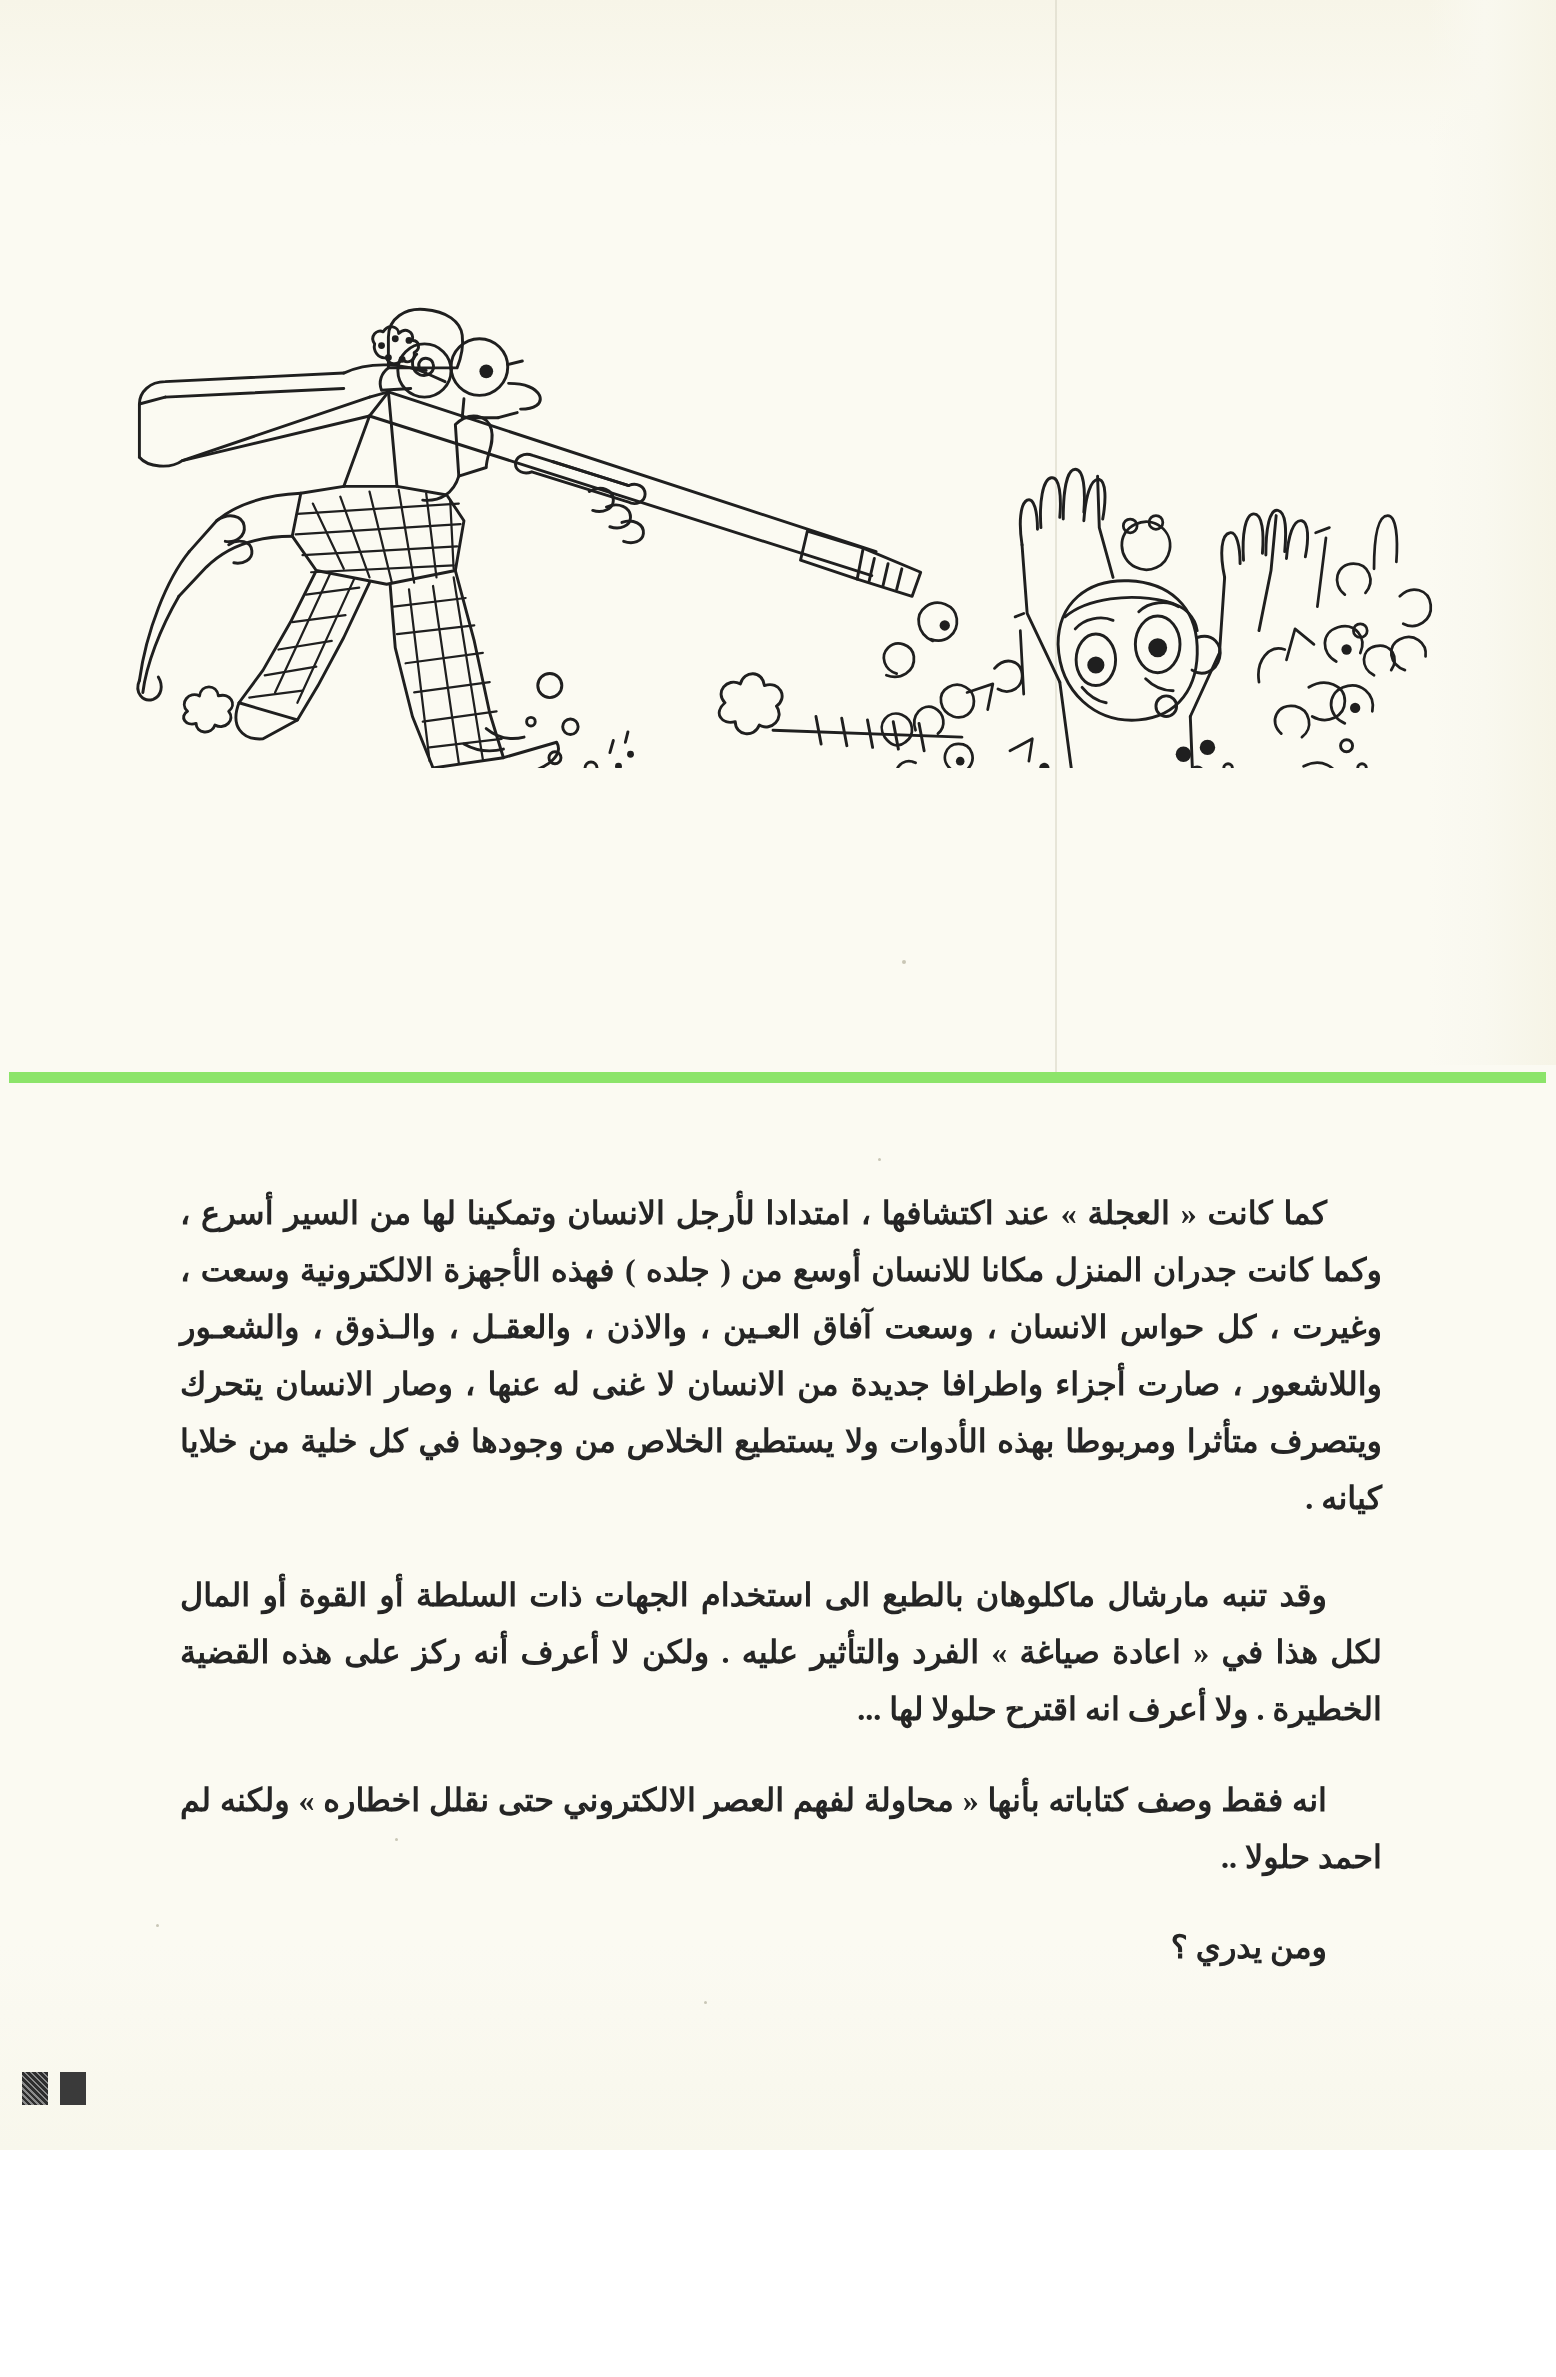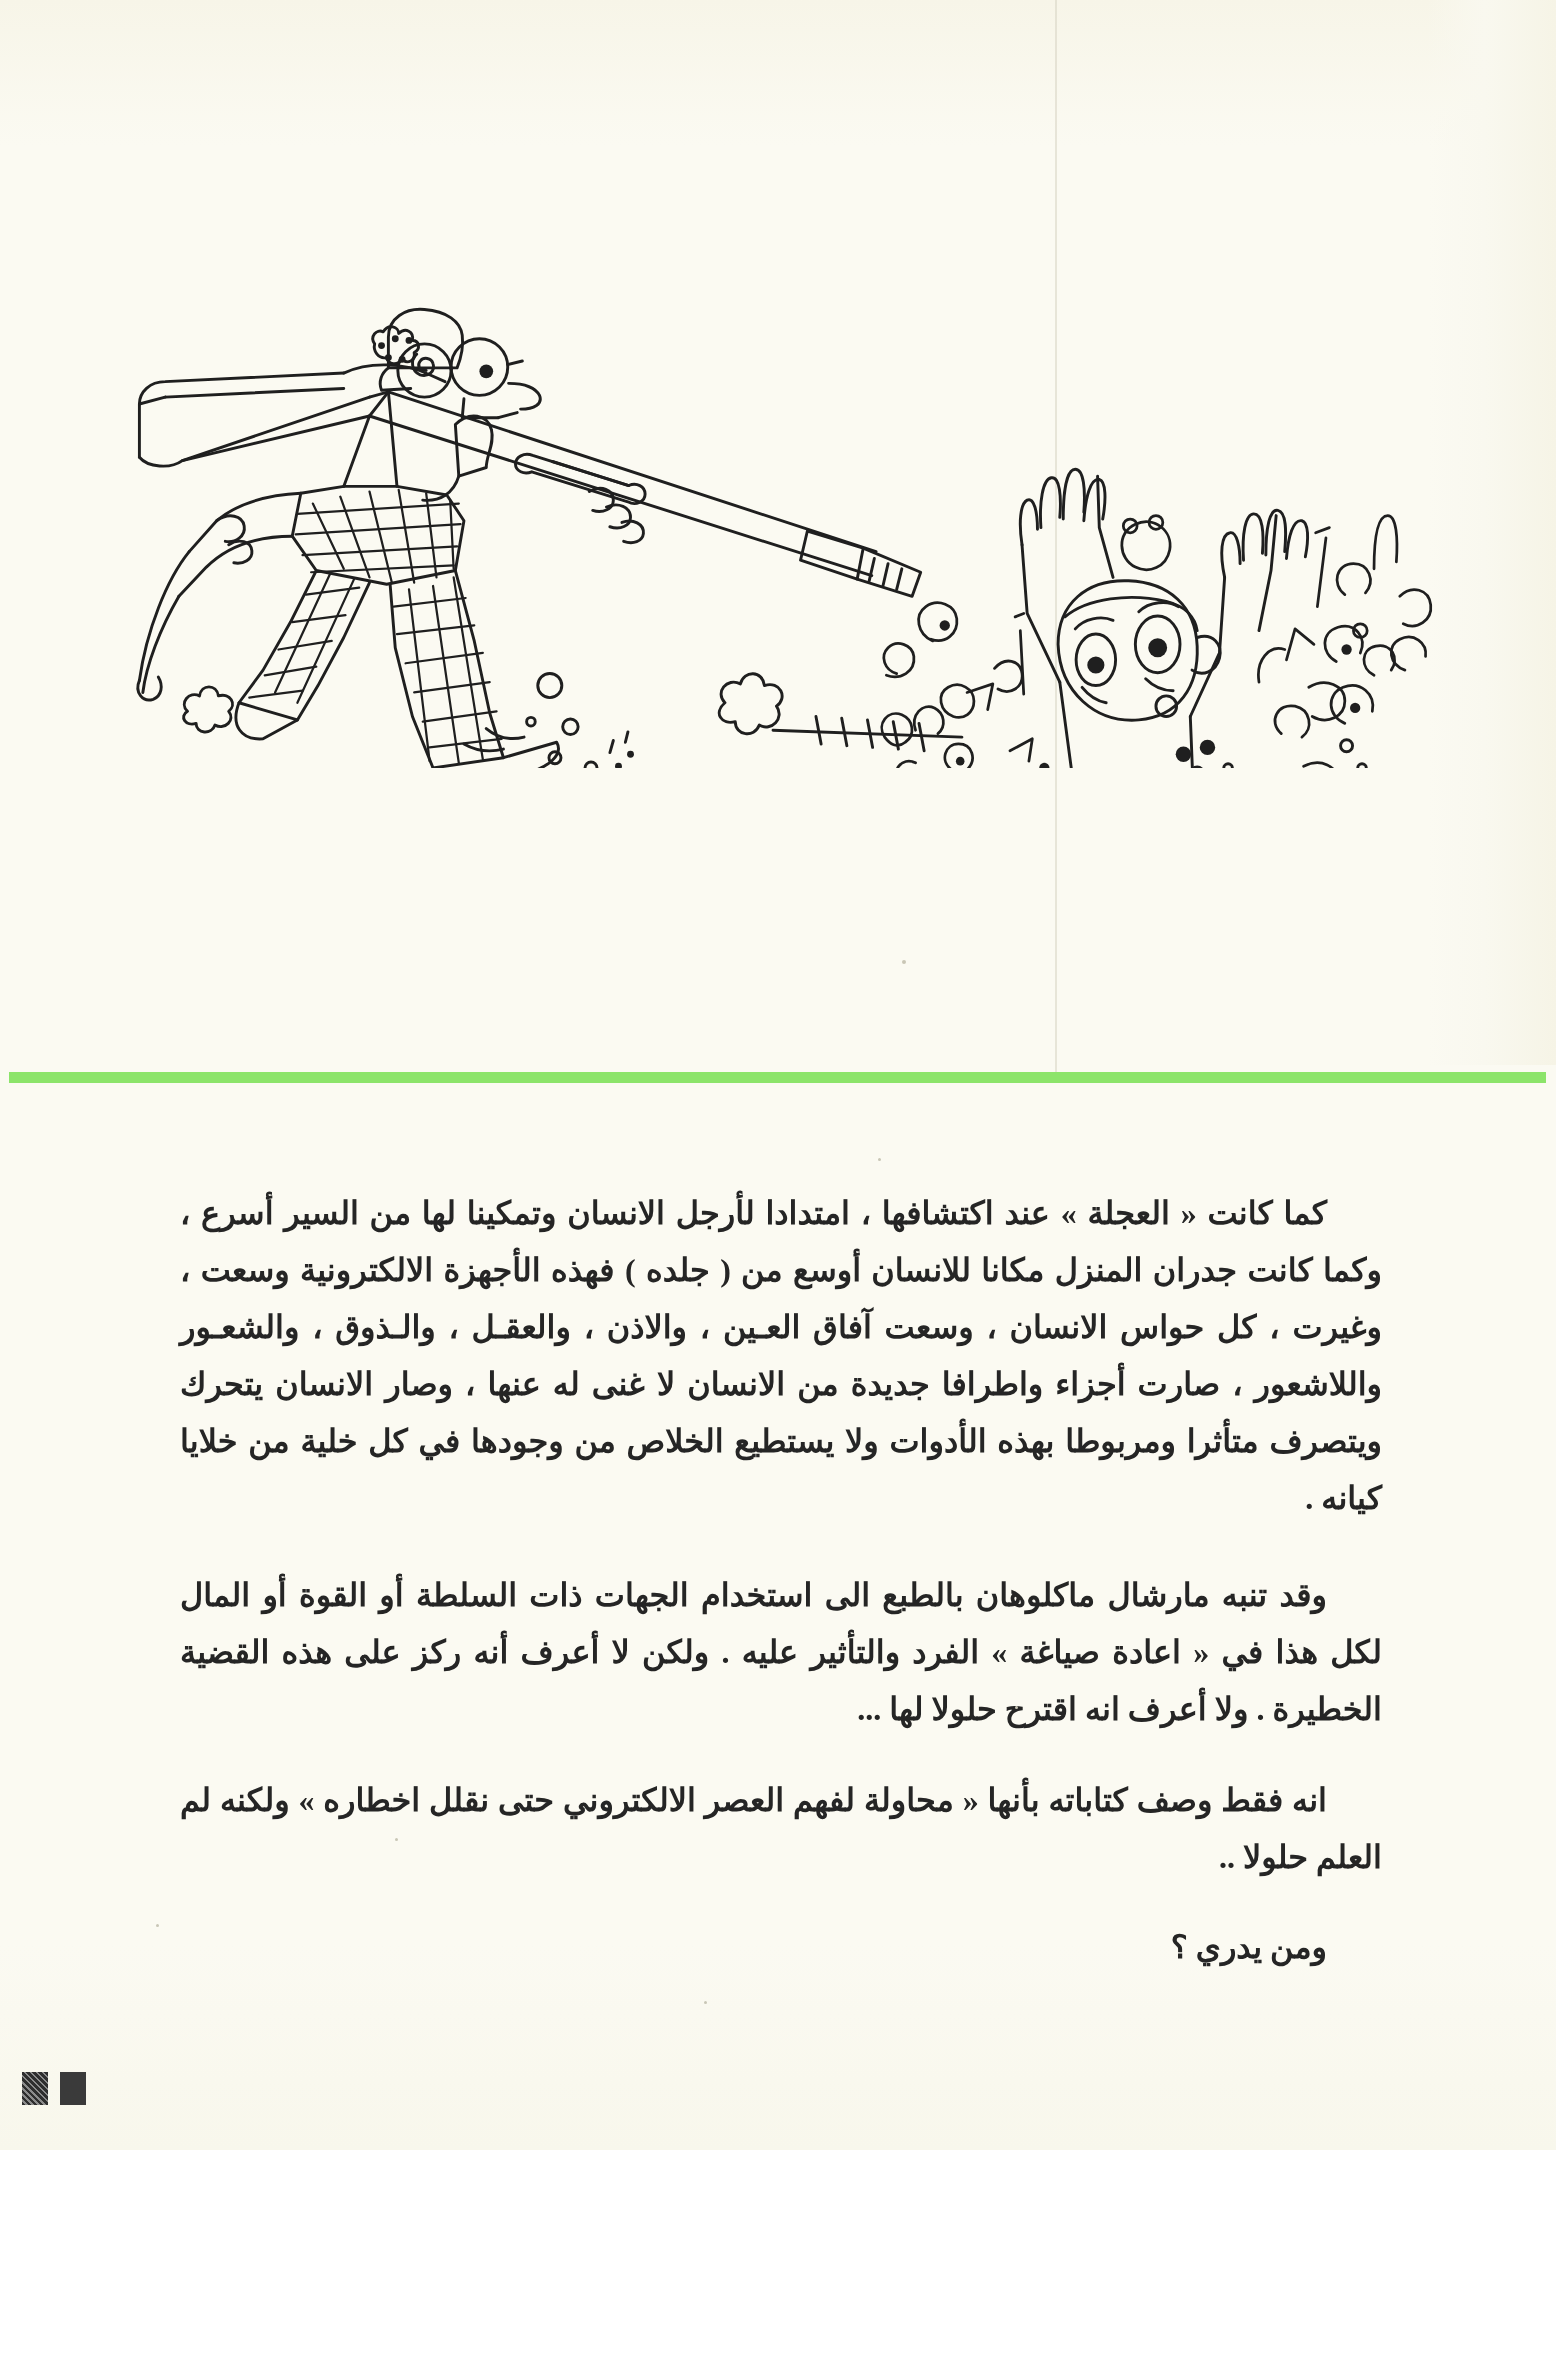--- a/index.html
+++ b/index.html
@@ -402,21 +402,21 @@
         <path d="M1398 574 l10 -36 l22 18"></path>
       </g>
     </svg>
   </div>
 
   <div class="divider-rule"></div>
 
   <div class="article-body">
     <p class="para para-gap-lg">كما كانت « العجلة » عند اكتشافها ، امتدادا لأرجل الانسان وتمكينا لها من السير أسرع ، وكما كانت جدران المنزل مكانا للانسان أوسع من ( جلده ) فهذه الأجهزة الالكترونية وسعت ، وغيرت ، كل حواس الانسان ، وسعت آفاق العـين ، والاذن ، والعقـل ، والـذوق ، والشعـور واللاشعور ، صارت أجزاء واطرافا جديدة من الانسان لا غنى له عنها ، وصار الانسان يتحرك ويتصرف متأثرا ومربوطا بهذه الأدوات ولا يستطيع الخلاص من وجودها في كل خلية من خلايا كيانه .</p>
     <p class="para para-gap-md">وقد تنبه مارشال ماكلوهان بالطبع الى استخدام الجهات ذات السلطة أو القوة أو المال لكل هذا في « اعادة صياغة » الفرد والتأثير عليه . ولكن لا أعرف أنه ركز على هذه القضية الخطيرة . ولا أعرف انه اقترح حلولا لها ...</p>
-    <p class="para para-gap-md">انه فقط وصف كتاباته بأنها « محاولة لفهم العصر الالكتروني حتى نقلل اخطاره » ولكنه لم العلم حلولا ..</p>
+    <p class="para para-gap-md">انه فقط وصف كتاباته بأنها « محاولة لفهم العصر الالكتروني حتى نقلل اخطاره » ولكنه لم احمد حلولا ..</p>
     <p class="para short para-gap-md">ومن يدري ؟</p>
   </div>
 
   <div class="end-marks">
     <span class="end-mark a"></span>
     <span class="end-mark b"></span>
   </div>
 
   <div class="byline">احمد بهاء الدين</div>
 

